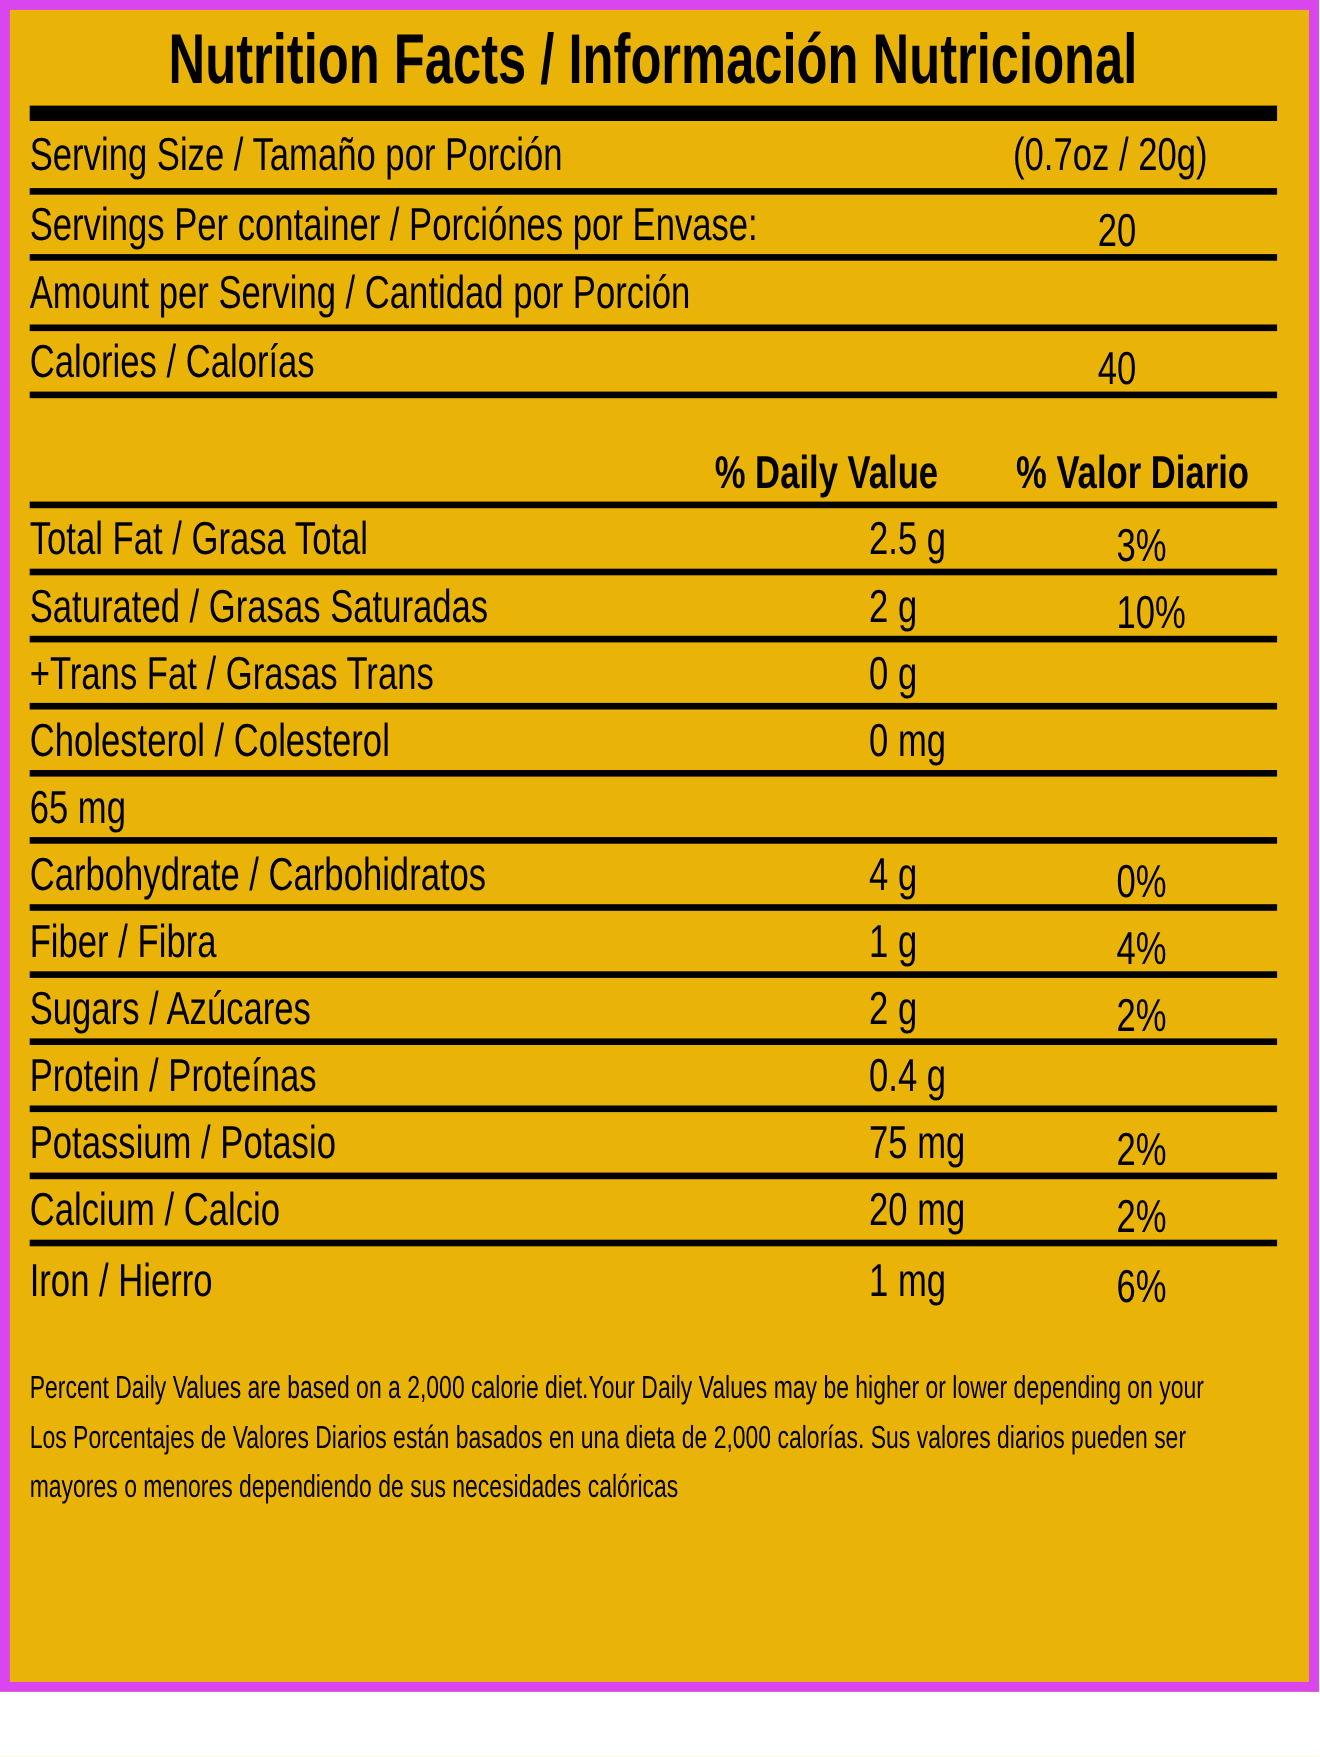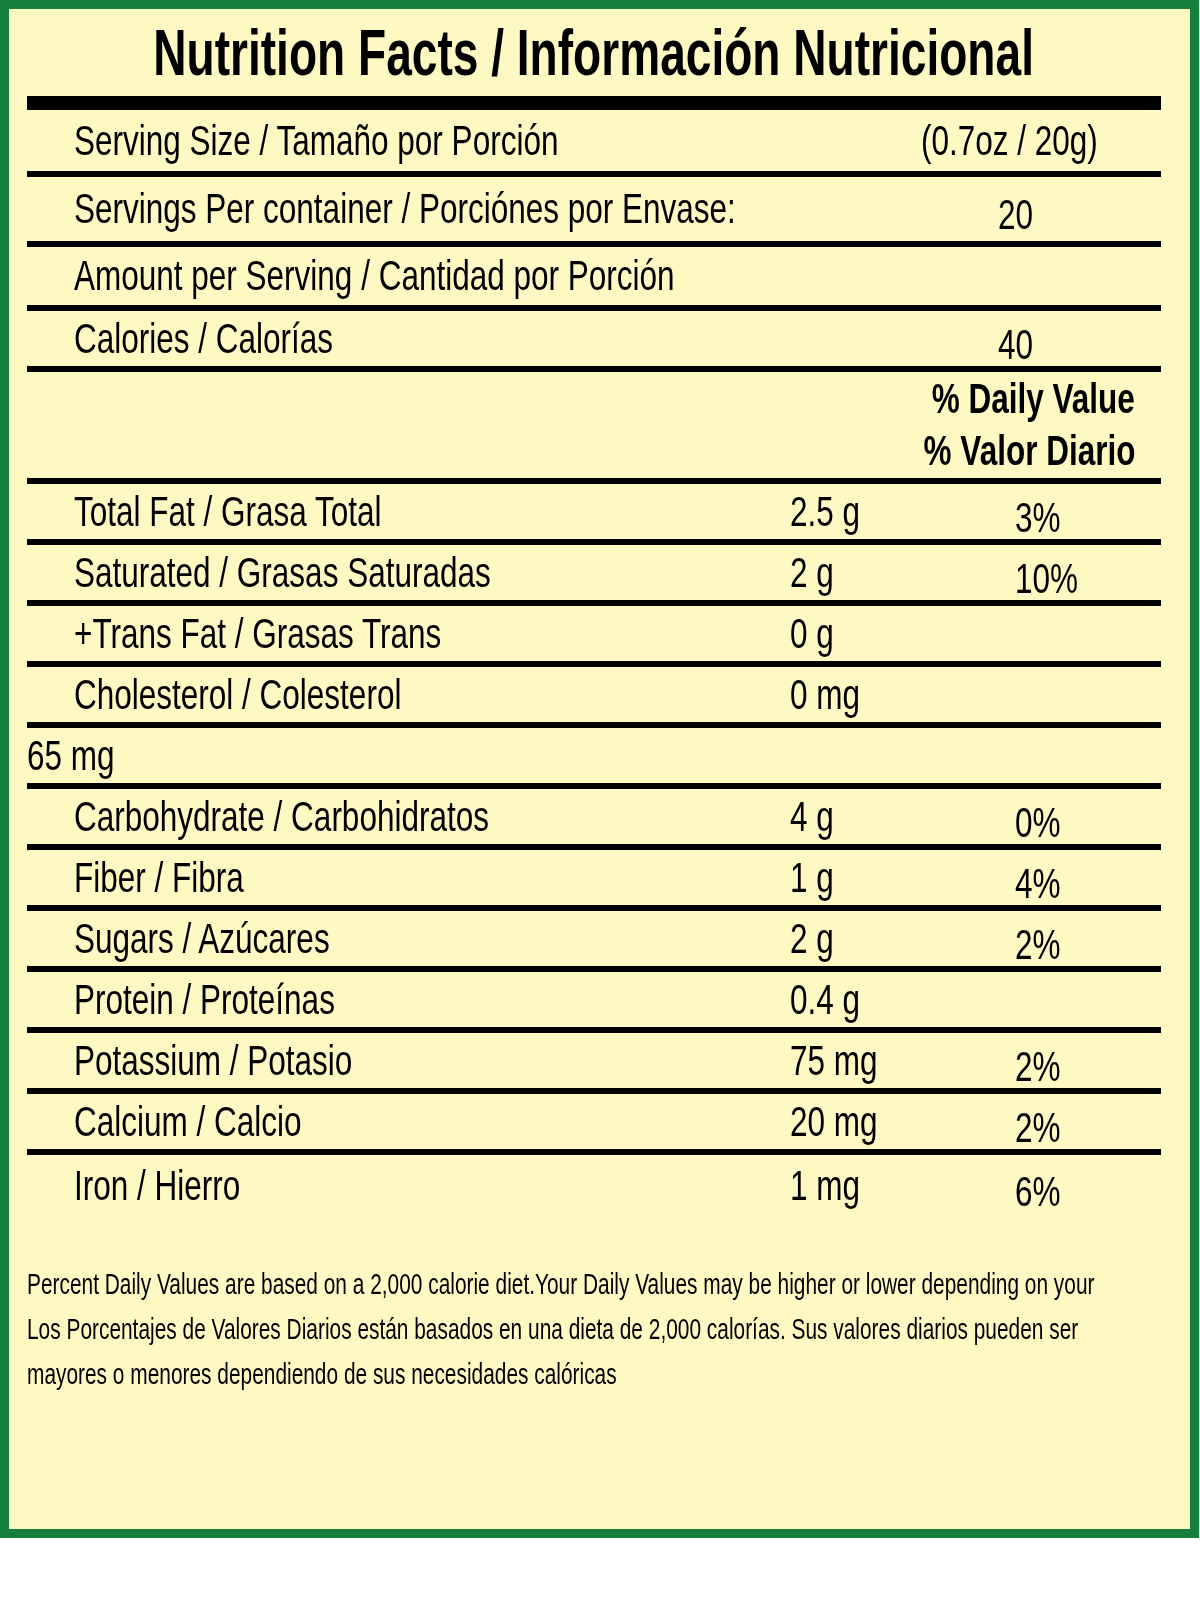--- a/index.html
+++ b/index.html
@@ -5,22 +5,22 @@
   * { margin: 0; padding: 0; box-sizing: border-box; }
   html, body {
     width: 1200px; height: 1597px;
     background: #ffffff;
     font-family: "Liberation Sans", "DejaVu Sans", sans-serif;
     color: #000000;
   }
   .label {
     width: 1199px;
     height: 1538px;
-    border: 9px solid #15803d;
-    background: #fef9c3;
+    border: 9px solid #d946ef;
+    background: #eab308;
   }
   .content {
     height: 100%;
     padding: 0 29px 0 18px;
     display: flex;
     flex-direction: column;
   }
   
   .cx, .cx-r, .cx-c {
     display: inline-block;
@@ -41,39 +41,39 @@
   }
   .bar { height: 14px; background: #000; }
 
   .row {
     display: flex;
     align-items: center;
     border-bottom: 6px solid #000;
     font-size: 42px;
   }
   .h67 { height: 67px; }
-  .h62 { height: 70px; }
+  .h62 { height: 60px; }
   .h64 { height: 64px; }
   .h61 { height: 61px; }
   .nrow { height: 61px; }
   .nrow.last { border-bottom: none; }
   .bold { font-weight: normal; }
 
-  .c-label { flex: 1 1 auto; min-width: 0; margin-left: 47px; }
+  .c-label { flex: 1 1 auto; min-width: 0; }
   .c-val   { width: 225px; flex: 0 0 auto; }
   .c-pct   { width: 146px; flex: 0 0 auto; margin-top: 12px; }
   .c-right { width: 371px; flex: 0 0 auto; text-align: right; padding-right: 63px; }
   .shift   { margin-left: -17px; }
 
   .dv-block {
-    height: 112px;
+    height: 100px;
     border-bottom: 6px solid #000;
     display: flex;
-    flex-direction: column;
-    justify-content: center;
+    flex-direction: row;
+    justify-content: flex-end;
     align-items: flex-end;
     padding-right: 26px;
     font-size: 42px;
     font-weight: bold;
     line-height: 52px;
     text-align: right;
   }
 
   .footer {
     margin-top: 46px;

